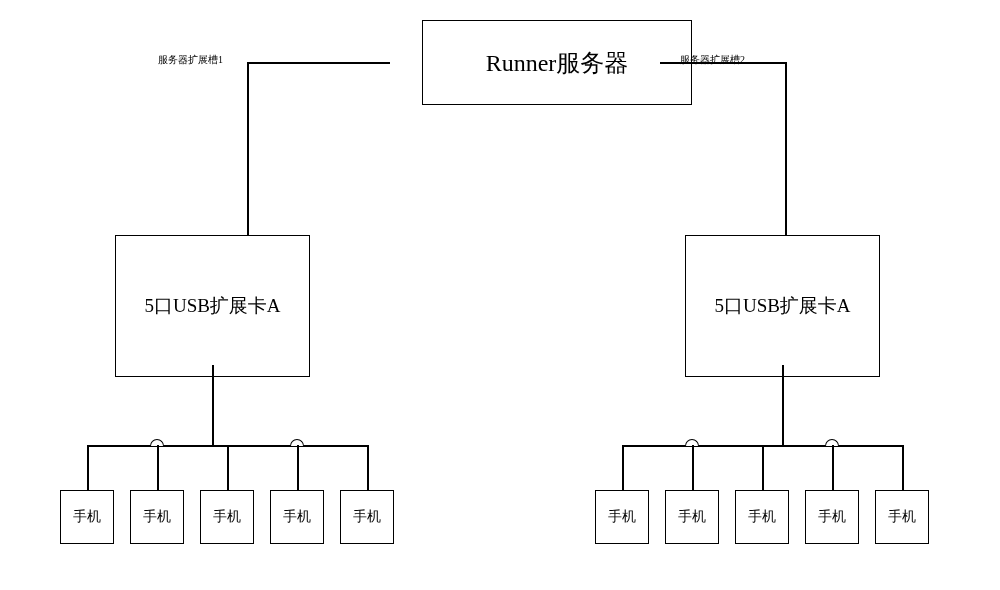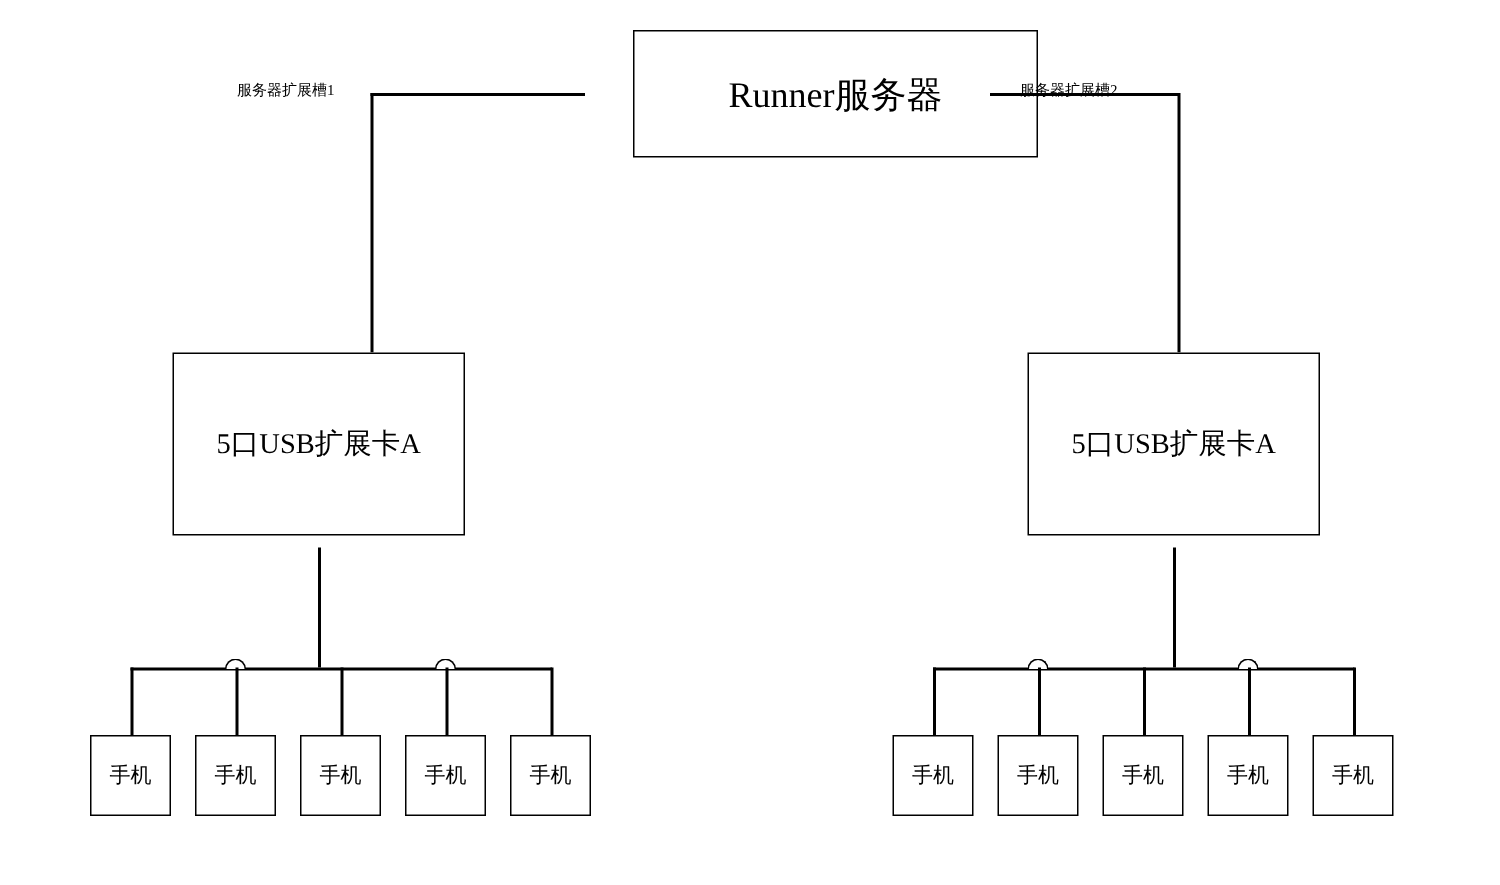--- a/index.html
+++ b/index.html
@@ -26,21 +26,21 @@
     .server-box {
       left: 390px;
       top: 20px;
       width: 270px;
       height: 85px;
       font-size: 24px;
       margin-left: 32px;
     }
     .usb-box {
       width: 195px;
-      height: 122px;
+      height: 142px;
       font-size: 19px;
       font-family: Liberation Serif, serif;
     }
     .usb-left {
       left: 115px;
       top: 235px;
     }
     .usb-right {
       left: 685px;
       top: 235px;

